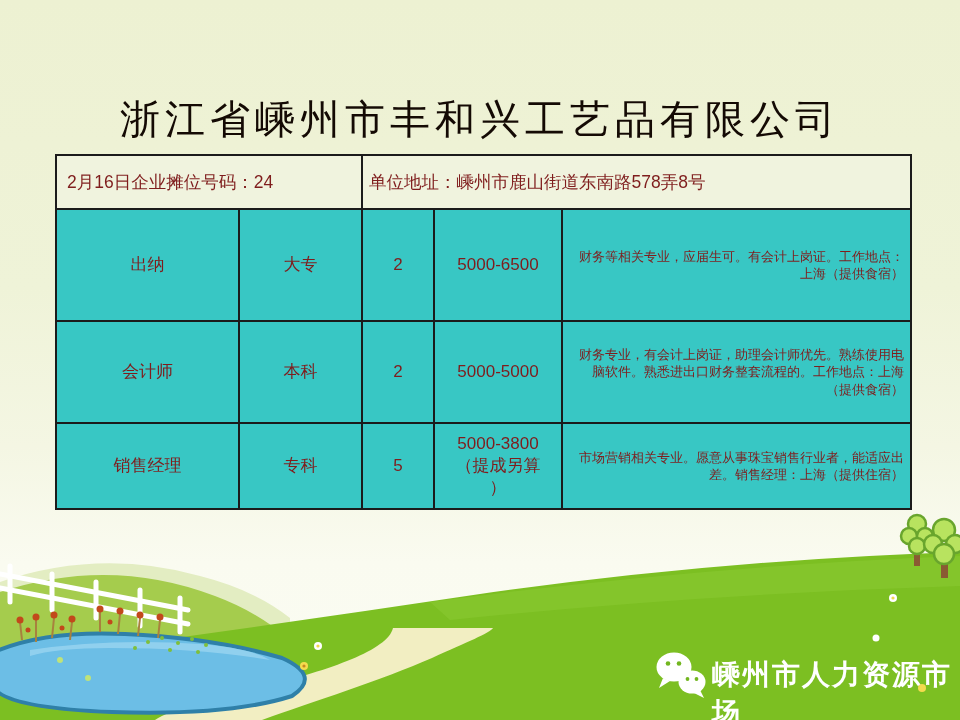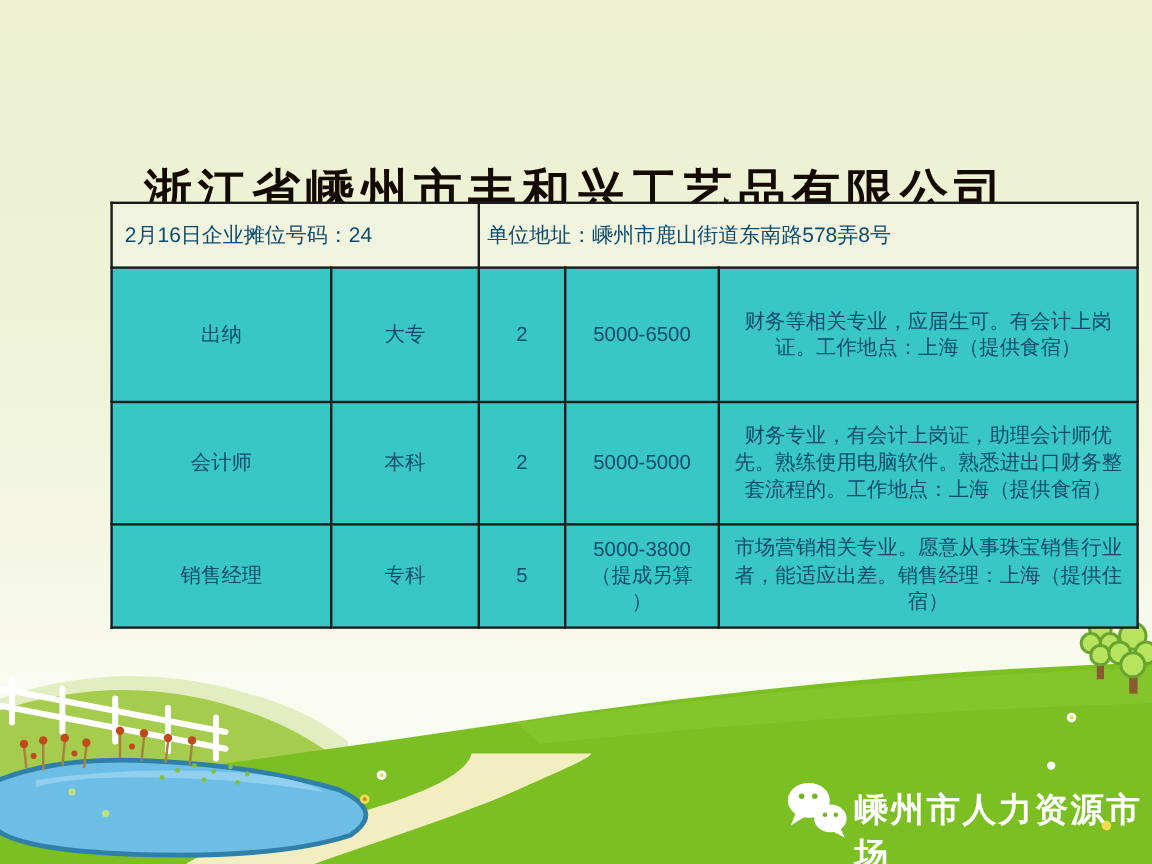--- a/index.html
+++ b/index.html
@@ -6,37 +6,37 @@
   .slide{
     position:relative;width:960px;height:720px;overflow:hidden;
     font-family:"Liberation Sans",sans-serif;
     background:linear-gradient(180deg,#EDF1D2 0%,#EFF3D8 40%,#F4F6E3 62%,#FAFBF0 78%,#FBFCF3 100%);
   }
   
   .landscape{position:absolute;left:0;top:490px;width:960px;height:230px;}
   
   .title{
     position:absolute;left:0;top:92px;width:960px;text-align:center;
-    font-family:"Liberation Serif",serif;font-weight:bold;font-size:40px;
-    letter-spacing:5px;color:#140a04;z-index:3;margin-top:40px;
+    font-family:"Liberation Serif",serif;font-weight:normal;font-size:40px;
+    letter-spacing:5px;color:#140a04;z-index:3;
   }
   
   table.job{
-    position:absolute;left:55px;top:168px;width:855px;z-index:3;
+    position:absolute;left:55px;top:154px;width:855px;z-index:3;
     border-collapse:collapse;table-layout:fixed;
-    font-size:17px;color:#0c4a6e;margin-left:37px;
+    font-size:17px;color:#7f1d1d;
   }
   table.job td{border:2px solid #1b1b1b;padding:2px 6px;vertical-align:middle;}
   td.meta{background:#F0F3DE;height:48px;font-size:17.5px;}
   td.meta.left{text-align:left;padding-left:10px;}
   td.meta.right{text-align:left;padding-right:8px;}
   td.teal{background:#38C7C4;}
   tr.hdr td{height:48px;text-align:center;font-weight:bold;font-size:18px;}
   td.c{text-align:center;white-space:pre-line;line-height:1.3;}
-  td.req{text-align:center;line-height:1.32;padding:4px 9px;font-size:17px;}
+  td.req{text-align:right;line-height:1.32;padding:4px 9px;font-size:13px;}
   
   .footer{position:absolute;left:0;top:0;width:960px;height:590px;z-index:4;pointer-events:none;}
   .wx-icon{position:absolute;left:654px;top:649px;width:54px;height:52px;}
   .wx-label{
     position:absolute;left:712px;top:656px;
     font-size:28px;font-weight:bold;color:#ffffff;letter-spacing:2px;
   }
 </style>
 </head>
 <body>

